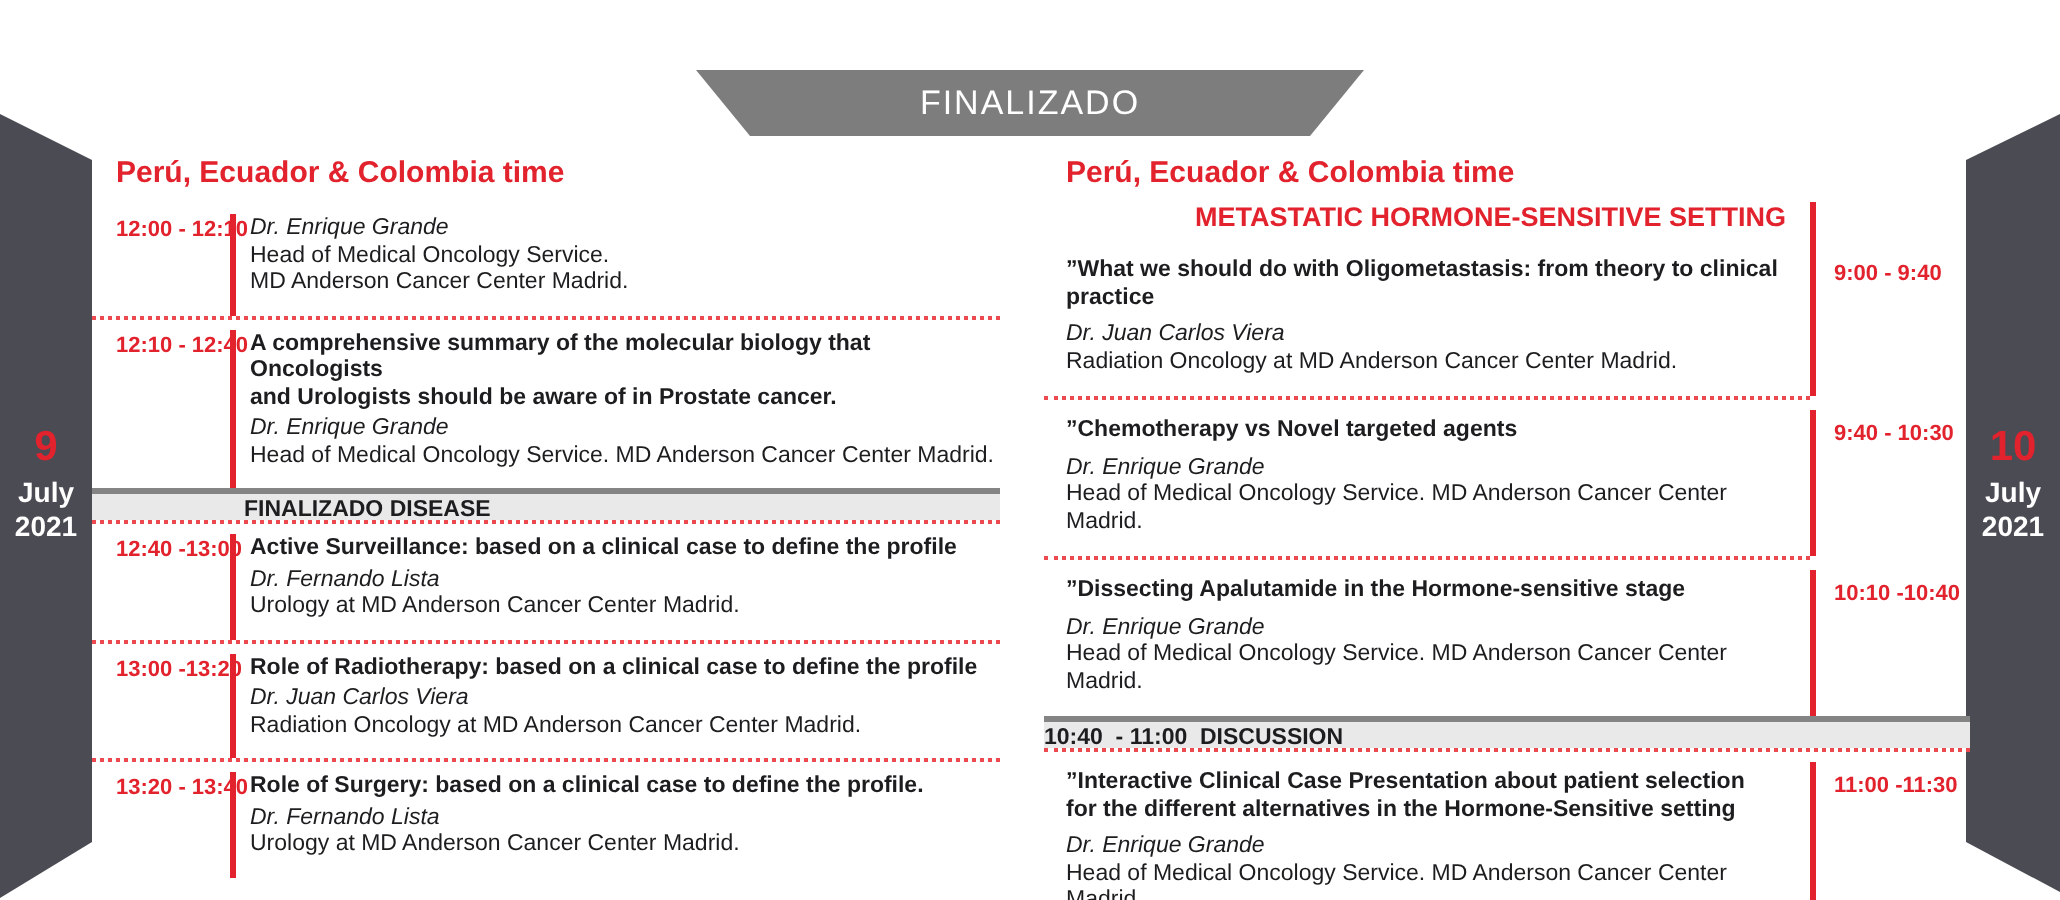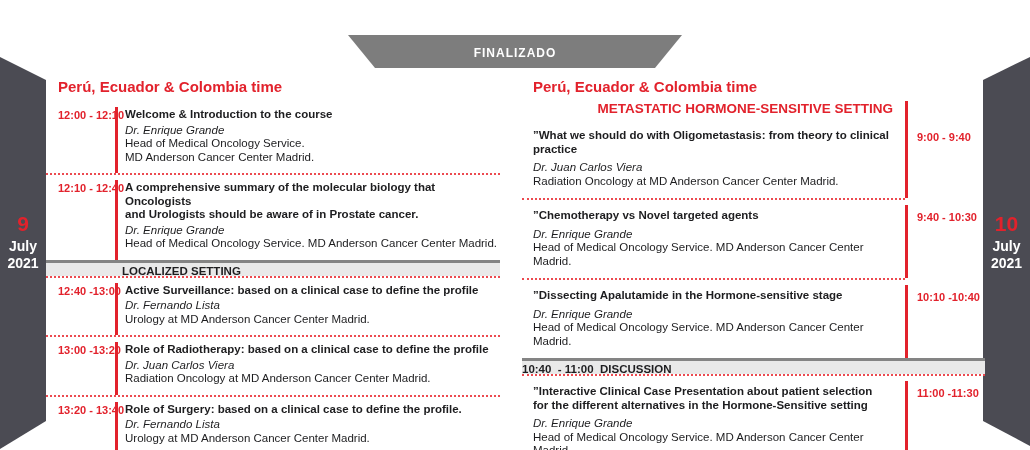--- a/index.html
+++ b/index.html
@@ -23,21 +23,21 @@
   .side-panel.right{left:983px;width:47px;clip-path:polygon(0 80px,47px 57px,47px 446px,0 421px);}
   .panel-date{position:absolute;top:213px;left:0;width:100%;text-align:center;line-height:1;}
   .panel-date .day{font-size:21px;font-weight:bold;color:var(--red);margin-bottom:4px;}
   .panel-date .month,.panel-date .year{font-size:14px;font-weight:bold;color:#fff;line-height:17px;}
   
   .banner{
     position:absolute;left:348px;top:35px;width:334px;height:33px;background:var(--banner);
     clip-path:polygon(0 0,334px 0,307px 33px,27px 33px);
     text-align:center;line-height:33px;
   }
-  .banner span{color:#fff;font-weight:bold;font-size:12px;letter-spacing:1px;}
+  .banner span{color:#fff;font-weight:normal;font-size:17px;letter-spacing:1px;}
   
   .col{position:absolute;top:78px;}
   .col-left{left:58px;width:442px;}
   .col-right{left:533px;width:452px;}
   .tz-header{color:var(--red);font-weight:bold;font-size:15px;line-height:17px;margin-bottom:12px;}
   .section-heading{color:var(--red);font-weight:bold;font-size:13.5px;line-height:16px;text-align:right;}
   
   .row{display:flex;align-items:stretch;}
   .row .time{width:50px;text-align:right;font-size:11px;font-weight:bold;color:var(--red);padding-top:2px;line-height:13px;white-space:nowrap;flex:none;}
   .row .content{margin-left:7px;border-left:3px solid var(--red);padding:1px 0 9px 7px;flex:1;}
@@ -87,39 +87,38 @@
       <div class="year">2021</div>
     </div>
   </div>
 
   <div class="col col-left">
     <div class="tz-header">Perú, Ecuador &amp; Colombia time</div>
 
     <div class="row">
       <div class="time">12:00 - 12:10</div>
       <div class="content">
-        <div class="title">Welcome &amp; Introduction to the course</div>
         <div class="speaker">Dr. Enrique Grande</div>
         <div class="role">Head of Medical Oncology Service.
 MD Anderson Cancer Center Madrid.</div>
       </div>
     </div>
     <div class="sep"></div>
 
     <div class="row">
       <div class="time">12:10 - 12:40</div>
       <div class="content">
         <div class="title">A comprehensive summary of the molecular biology that Oncologists
 and Urologists should be aware of in Prostate cancer.</div>
         <div class="speaker">Dr. Enrique Grande</div>
         <div class="role">Head of Medical Oncology Service. MD Anderson Cancer Center Madrid.</div>
       </div>
     </div>
 
-    <div class="gray-bar">LOCALIZED SETTING</div>
+    <div class="gray-bar">FINALIZADO DISEASE</div>
     <div class="sep"></div>
 
     <div class="row">
       <div class="time">12:40 -13:00</div>
       <div class="content">
         <div class="title">Active Surveillance: based on a clinical case to define the profile</div>
         <div class="speaker">Dr. Fernando Lista</div>
         <div class="role">Urology at MD Anderson Cancer Center Madrid.</div>
       </div>
     </div>

